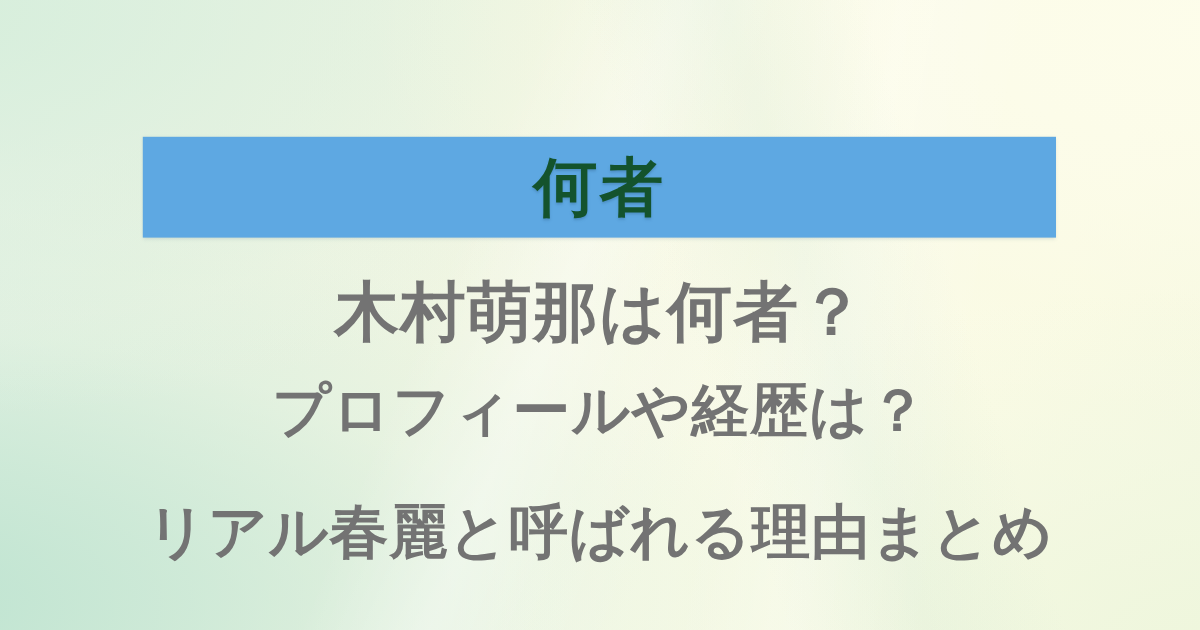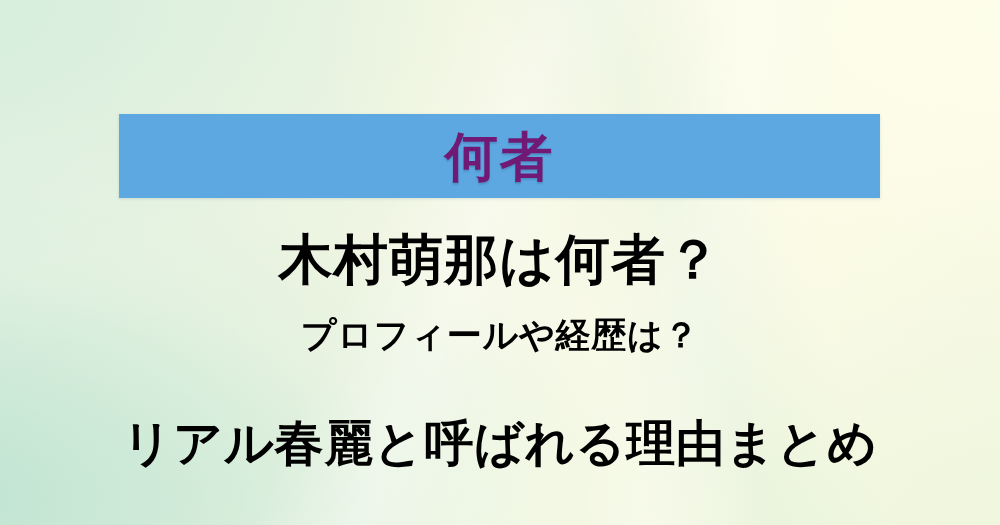--- a/index.html
+++ b/index.html
@@ -102,50 +102,50 @@
     top: 114px;
     width: 761px;
     height: 84px;
     background-color: #5ea8e2;
     display: flex;
     align-items: center;
     justify-content: center;
     box-shadow: 0 1px 3px rgba(90, 120, 140, 0.20);
   }
   .banner-label {
-    color: #701a75;
+    color: #14532d;
     font-family: "DejaVu Sans", "Liberation Sans", sans-serif;
     font-size: 53px;
     font-weight: 700;
     letter-spacing: 0.035em;
     line-height: 1;
     text-shadow: 0 2px 2px rgba(52, 104, 150, 0.38);
     white-space: nowrap;
   }
 
   
   .headline {
     position: absolute;
     left: 0;
     width: 1000px;
     text-align: center;
-    color: #000000;
+    color: #737373;
     font-family: "DejaVu Sans", "Liberation Sans", sans-serif;
     font-weight: 700;
     line-height: 1;
     white-space: nowrap;
   }
   .headline-1 {
     top: 233px;
     font-size: 54px;
     letter-spacing: 0.022em;
   }
   .headline-2 {
     top: 318px;
-    font-size: 35px;
+    font-size: 48px;
     letter-spacing: 0.020em;
   }
   .headline-3 {
     top: 419px;
     font-size: 49px;
     letter-spacing: 0.012em;
   }
 </style>
 </head>
 <body>

